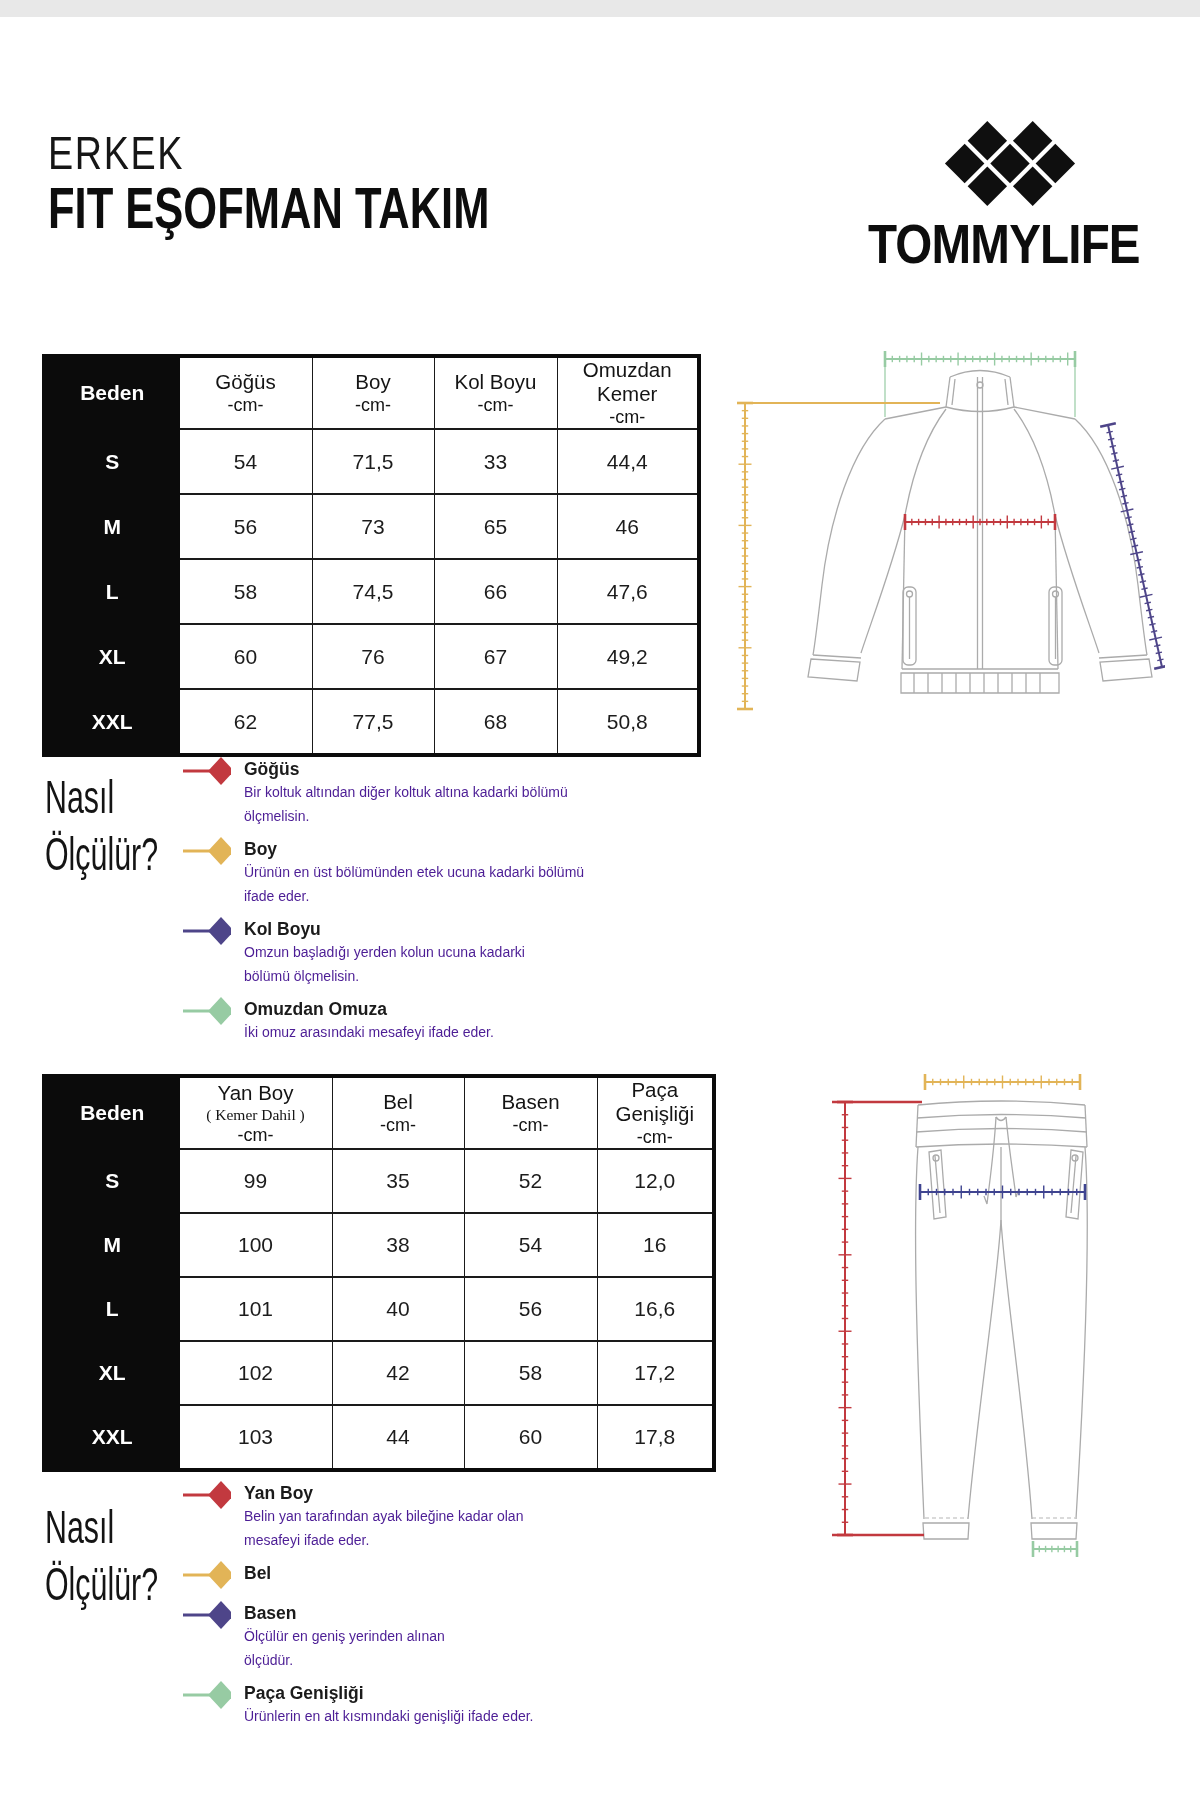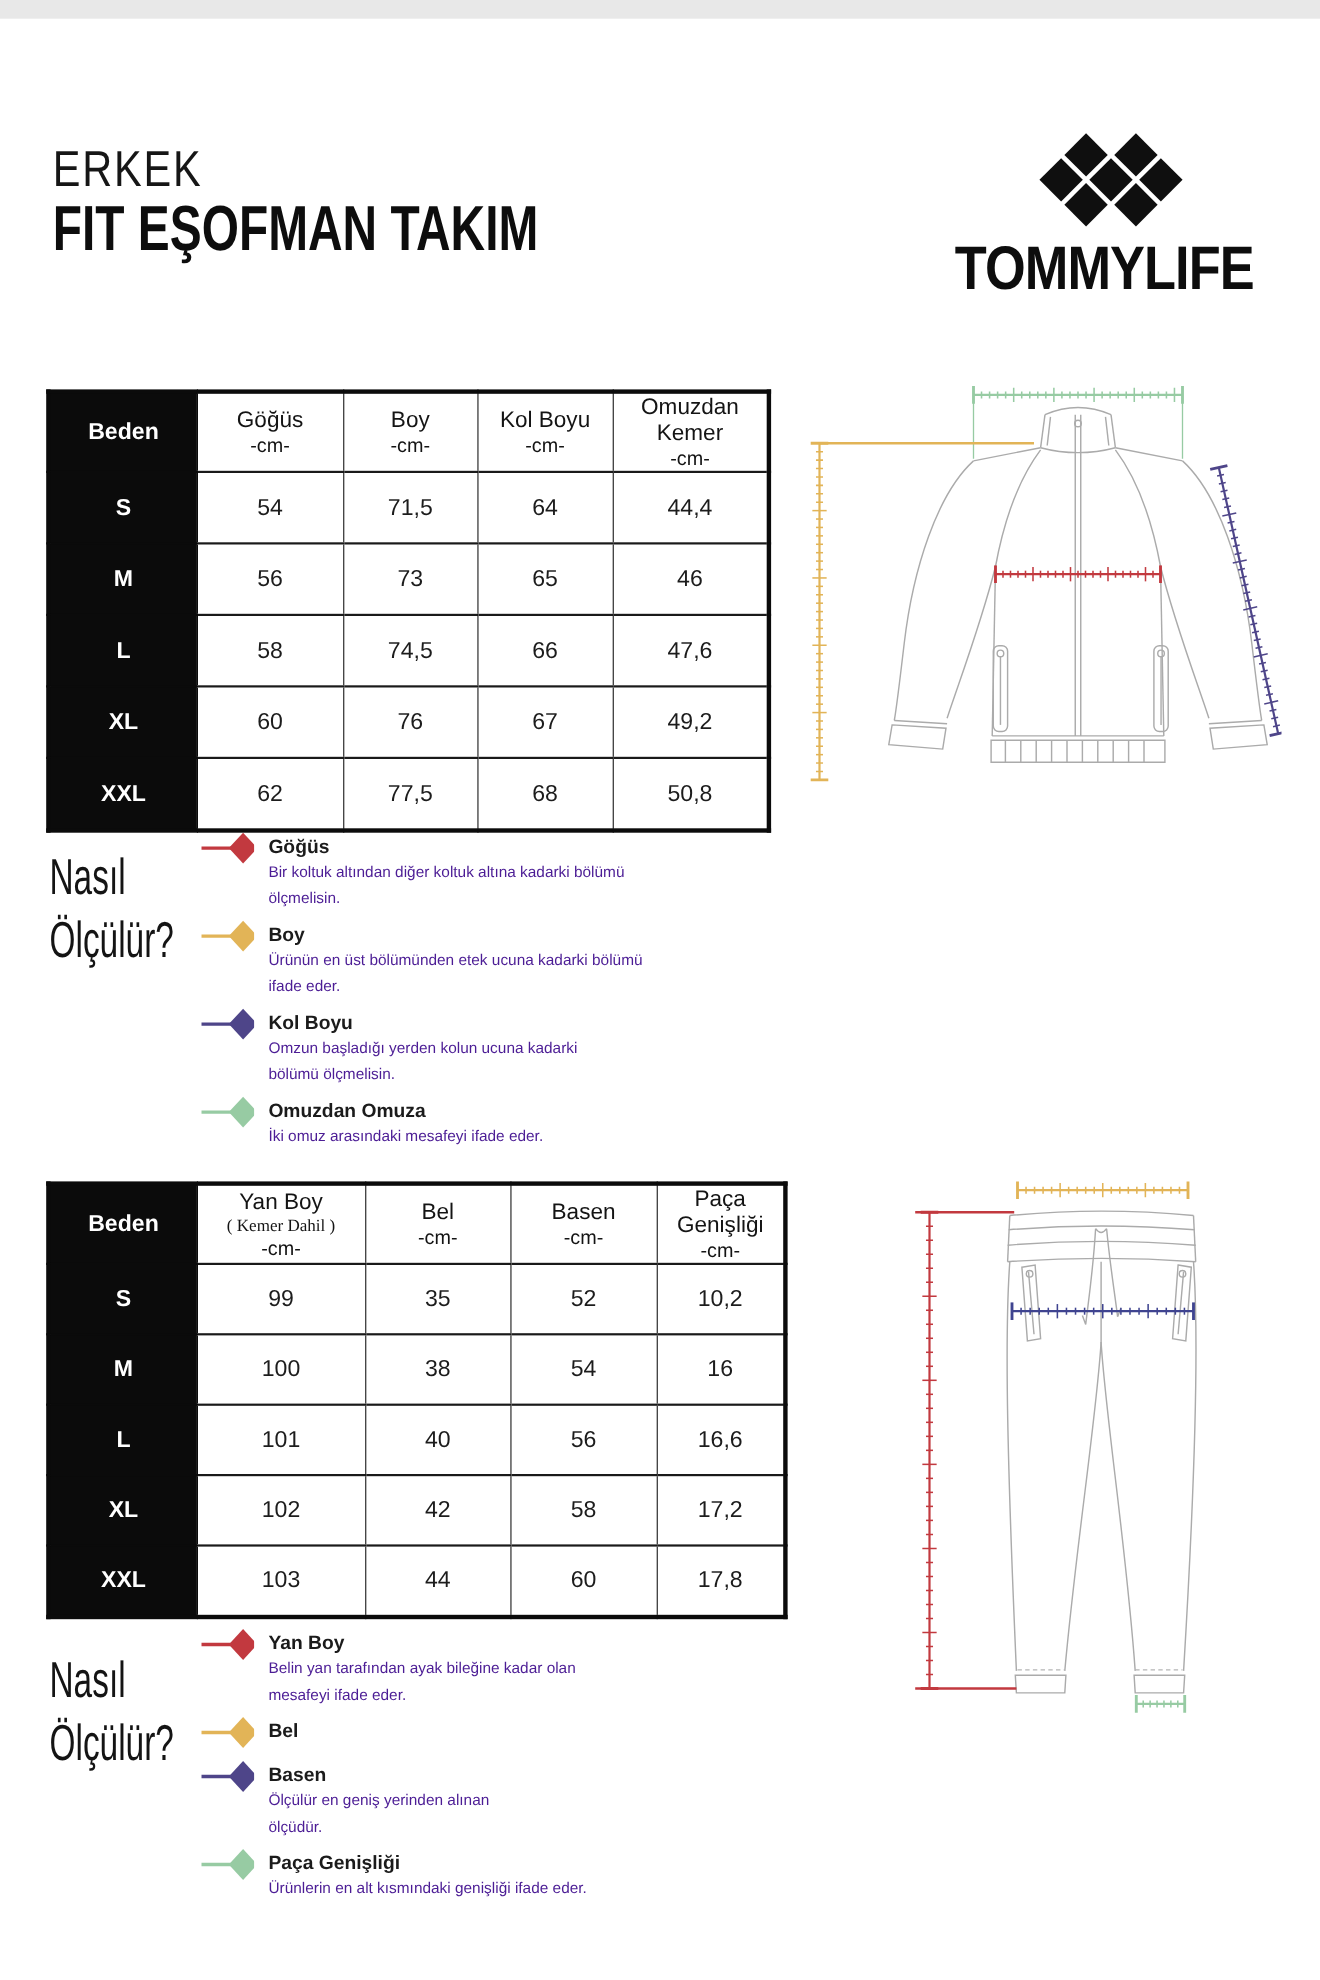--- a/index.html
+++ b/index.html
@@ -98,21 +98,21 @@
             <div class="hdr-line">Kemer</div>
             <div class="hdr-line cm">-cm-</div>
           </th>
         </tr>
       </thead>
       <tbody>
         <tr>
           <td class="col-size">S</td>
           <td class="val">54</td>
           <td class="val">71,5</td>
-          <td class="val">64</td>
+          <td class="val">33</td>
           <td class="val">44,4</td>
         </tr>
         <tr>
           <td class="col-size">M</td>
           <td class="val">56</td>
           <td class="val">73</td>
           <td class="val">65</td>
           <td class="val">46</td>
         </tr>
         <tr>
@@ -399,21 +399,21 @@
             <div class="hdr-line cm">-cm-</div>
           </th>
         </tr>
       </thead>
       <tbody>
         <tr>
           <td class="col-size">S</td>
           <td class="val">99</td>
           <td class="val">35</td>
           <td class="val">52</td>
-          <td class="val">10,2</td>
+          <td class="val">12,0</td>
         </tr>
         <tr>
           <td class="col-size">M</td>
           <td class="val">100</td>
           <td class="val">38</td>
           <td class="val">54</td>
           <td class="val">16</td>
         </tr>
         <tr>
           <td class="col-size">L</td>

